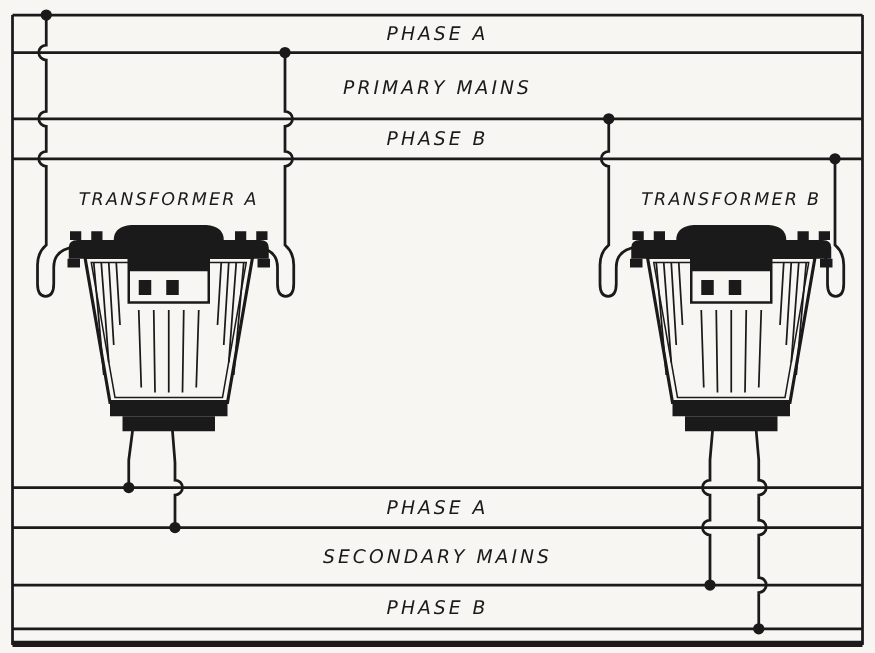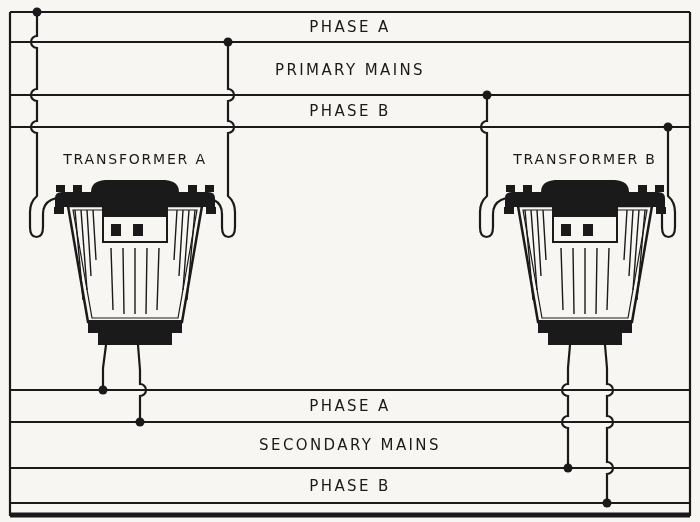--- a/index.html
+++ b/index.html
@@ -6,20 +6,21 @@
     margin: 0;
     padding: 0;
     background: #f7f6f2;
   }
   #stage {
     position: relative;
     width: 700px;
     height: 522px;
     background: #f7f6f2;
     overflow: hidden;
+    font-style: italic;
   }
   svg {
     display: block;
   }
   text {
     font-family: "DejaVu Sans", "Liberation Sans", sans-serif;
     fill: #1a1a1a;
     font-size: 15px;
     letter-spacing: 2.4px;
   }

